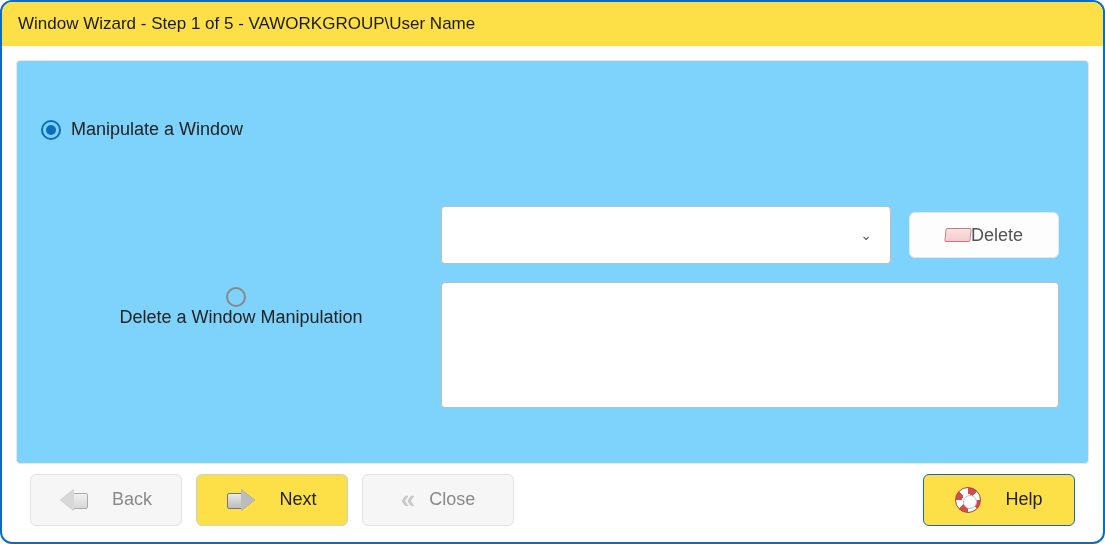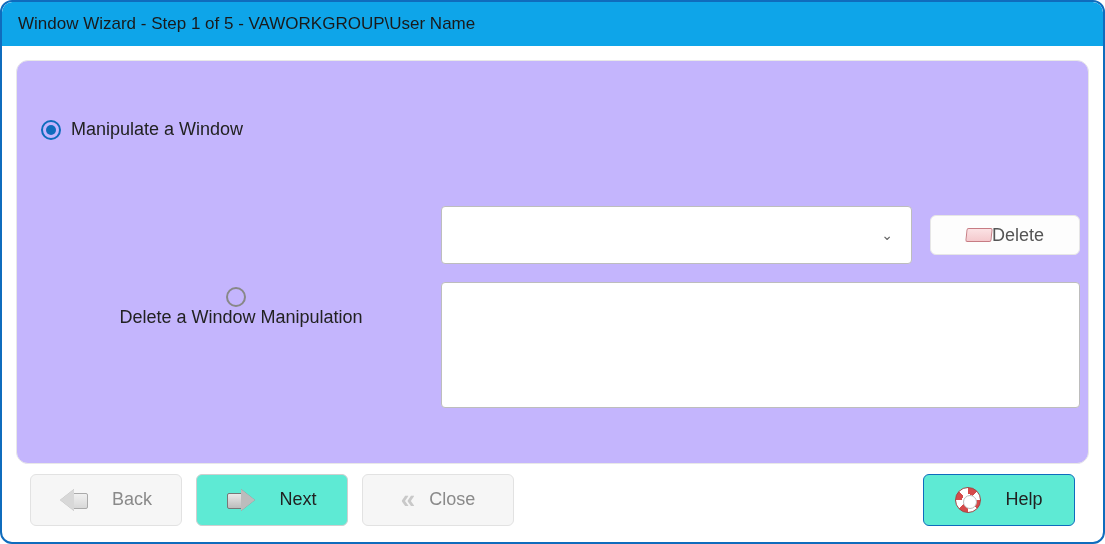--- a/index.html
+++ b/index.html
@@ -17,41 +17,41 @@
     height: 544px;
     border: 2px solid #0f6cbd;
     border-radius: 12px;
     background: #ffffff;
     display: flex;
     flex-direction: column;
     overflow: hidden;
   }
   .titlebar {
     height: 44px;
-    background: #0ea5e9;
+    background: #fde047;
     border-top-left-radius: 10px;
     border-top-right-radius: 10px;
     display: flex;
     align-items: center;
     padding: 0 16px;
     font-size: 17px;
     color: #1a1a1a;
   }
   .content-outer {
     flex: 1;
     padding: 14px 14px 0 14px;
     display: flex;
     flex-direction: column;
   }
   .panel {
     flex: 1;
     border: 1px solid #e8e8e8;
-    border-radius: 12px;
-    background: #c4b5fd;
-    padding: 58px 8px 24px 24px;
+    border-radius: 4px;
+    background: #7dd3fc;
+    padding: 58px 29px 24px 24px;
     position: relative;
   }
   .radio-row {
     display: flex;
     align-items: center;
     margin-bottom: 66px;
   }
   .radio-row2 {
     display: flex;
     align-items: flex-start;
@@ -103,21 +103,21 @@
     background: #ffffff;
     display: flex;
     align-items: center;
     justify-content: flex-end;
     padding: 0 18px;
     color: #666;
   }
   .combo .chev { font-size: 14px; color: #666; }
   .delete-btn {
     width: 150px;
-    height: 40px;
+    height: 46px;
     border: 1px solid #e6e6e6;
     border-radius: 6px;
     background: #fdfdfd;
     display: flex;
     align-items: center;
     justify-content: center;
     font-size: 18px;
     color: #555;
   }
   .eraser-icon {
@@ -139,21 +139,21 @@
     padding: 12px 14px 19px 14px;
     display: flex;
     align-items: center;
     gap: 14px;
   }
   .btn {
     height: 52px;
     width: 152px;
     border: 1px solid #cfcfcf;
     border-radius: 6px;
-    background: #5eead4;
+    background: #fde047;
     display: flex;
     align-items: center;
     justify-content: center;
     gap: 24px;
     font-size: 18px;
     color: #222;
   }
   .btn.disabled {
     background: #f6f6f6;
     color: #8a8a8a;

